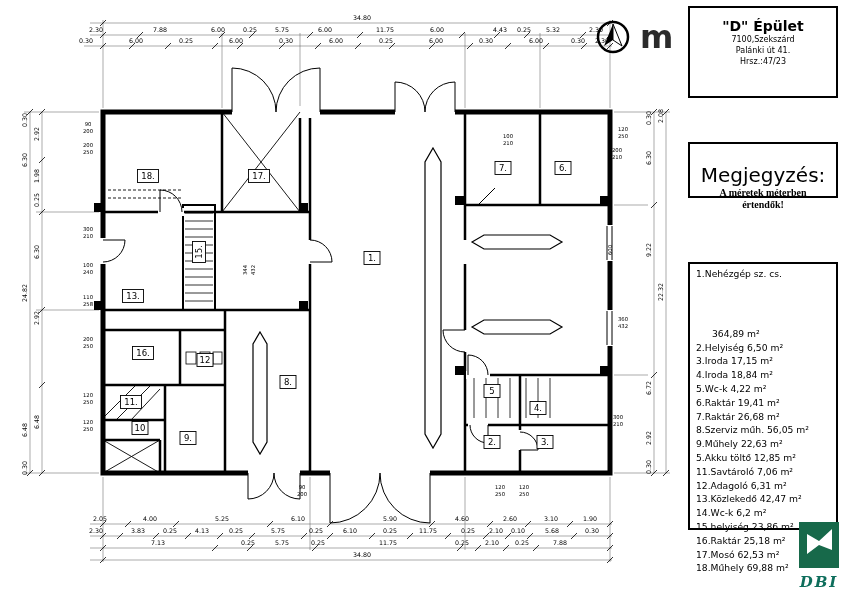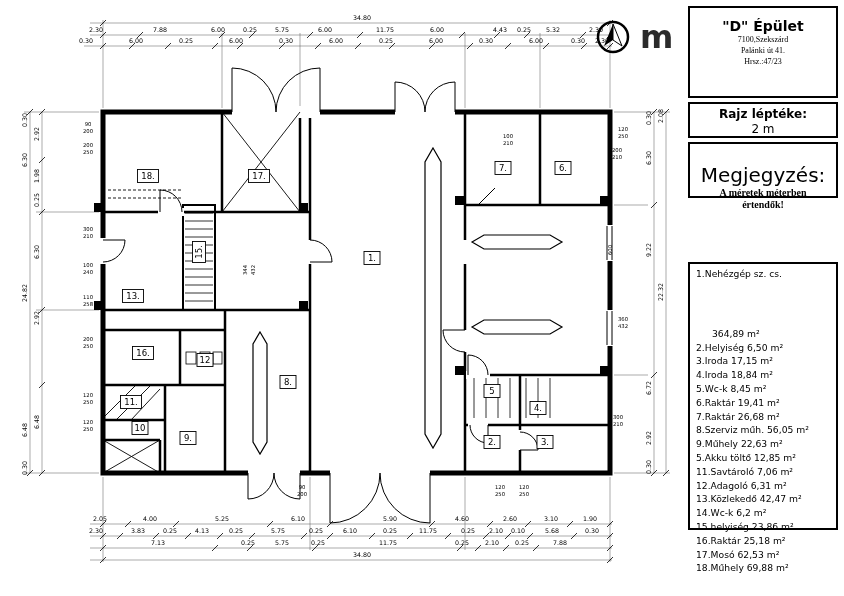--- a/index.html
+++ b/index.html
@@ -11,21 +11,21 @@
   .xs{font-size:5.3px;}
   .room-t{font-family:"DejaVu Sans",sans-serif;font-size:8.5px;fill:#000;text-anchor:middle;}
   .plogo{font-family:"DejaVu Sans",sans-serif;font-size:32px;font-weight:bold;fill:#2b2b2b;}
   
   .panel{position:absolute;left:688px;top:0;width:152px;height:596px;}
   .box{position:absolute;left:0;width:150px;border:2px solid #000;background:#fff;
        box-sizing:border-box;text-align:center;}
   .tb1{top:6px;height:92px;}
   .t1{font-size:14px;font-weight:bold;margin-top:10px;}
   .t2{font-size:13px;font-weight:bold;margin-top:2px;}
-  .t3{font-size:8px;line-height:10px;margin-top:1px;font-family:Liberation Serif, serif;}
+  .t3{font-size:8px;line-height:10px;margin-top:1px;}
   .tb2{top:102px;height:36px;}
   .s1{font-size:12px;font-weight:bold;margin-top:3px;}
   .s2{font-size:12px;margin-top:1px;}
   .tb3{top:142px;height:56px;}
   .n1{font-size:20px;font-weight:normal;margin-top:19px;}
   .n2{font-size:10px;font-weight:bold;line-height:12px;font-family:Liberation Serif, serif;}
   .legendbox{top:262px;height:268px;text-align:left;padding:3px 1px 0 6px;}
   .legend-line{font-size:9.2px;line-height:13.8px;white-space:nowrap;}
   .legend-line.indent{padding-left:16px;margin-top:46px;}
   .totals{position:absolute;left:8px;top:534px;width:104px;text-align:left;}
@@ -354,51 +354,54 @@
 
   <div class="panel">
 
     <div class="box tb1">
       <div class="t1">"D" Épület</div>
       <div class="t3">7100,Szekszárd</div>
       <div class="t3">Palánki út 41.</div>
       <div class="t3">Hrsz.:47/23</div>
     </div>
 
-    <div class="box tb2">
-      <div class="s1">Rajz léptéke:</div>
-      <div class="s2">2 m</div>
-    </div>
 
     <div class="box tb3">
       <div class="n1">Megjegyzés:</div>
       <div class="n2">A méretek méterben</div>
       <div class="n2">értendők!</div>
     </div>
 
     <div class="box legendbox">
       <div id="legend-list">
           <div class="legend-line">1.Nehézgép sz. cs.</div>
           <div class="legend-line indent">364,89 m²</div>
           <div class="legend-line">2.Helyiség 6,50 m²</div>
           <div class="legend-line">3.Iroda 17,15 m²</div>
           <div class="legend-line">4.Iroda 18,84 m²</div>
-          <div class="legend-line">5.Wc-k 8,45 m²</div>
+          <div class="legend-line">5.Wc-k 4,22 m²</div>
           <div class="legend-line">6.Raktár 19,41 m²</div>
           <div class="legend-line">7.Raktár 26,68 m²</div>
           <div class="legend-line">8.Szerviz műh. 56,05 m²</div>
           <div class="legend-line">9.Műhely 22,63 m²</div>
           <div class="legend-line">5.Akku töltő 12,85 m²</div>
           <div class="legend-line">11.Savtároló 7,06 m²</div>
           <div class="legend-line">12.Adagoló 6,31 m²</div>
           <div class="legend-line">13.Közlekedő 42,47 m²</div>
           <div class="legend-line">14.Wc-k 6,2 m²</div>
           <div class="legend-line">15.helyiség 23,86 m²</div>
           <div class="legend-line">16.Raktár 25,18 m²</div>
           <div class="legend-line">17.Mosó 62,53 m²</div>
           <div class="legend-line">18.Műhely 69,88 m²</div>
         </div>
     </div>
 
 
+    <div class="dbi">
+      <svg width="40" height="46" viewBox="0 0 40 46">
+        <rect x="0" y="0" width="40" height="46" fill="#17694a"></rect>
+        <path d="M8,32 L8,12 L20,19 L33,7 L33,28 L20,23 Z" fill="#fff"></path>
+      </svg>
+      <div class="dbi-text">DBI</div>
+    </div>
 
   </div>
 </div>
 
 </body></html>

